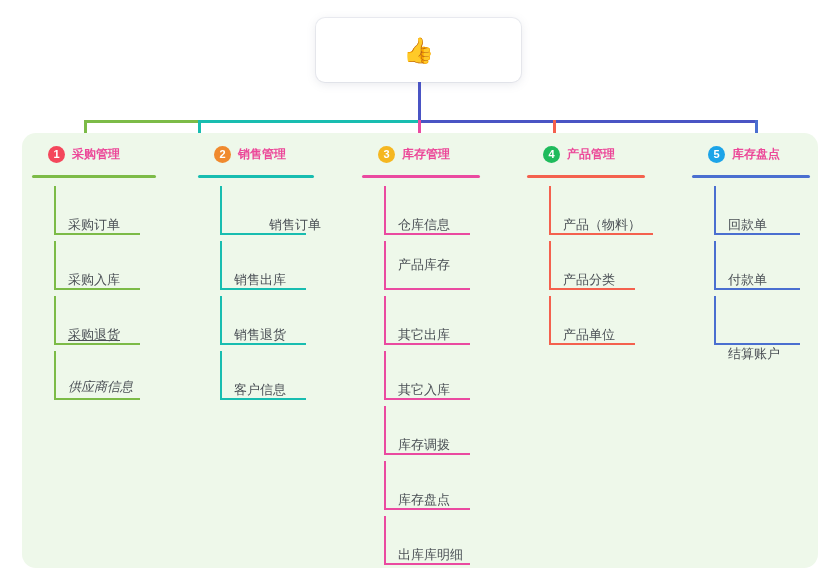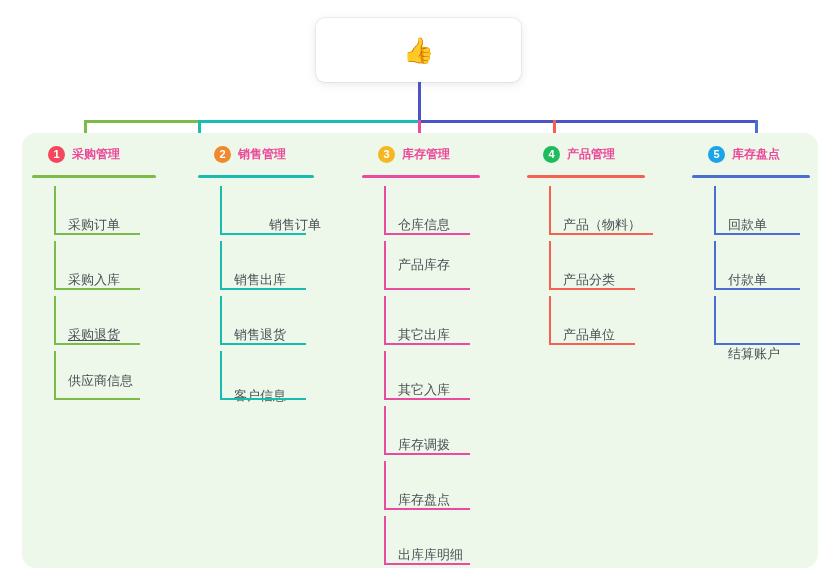--- a/index.html
+++ b/index.html
@@ -115,42 +115,42 @@
           <div class="leaf-spine" style="top: 0px; height: 49px; background: rgb(124, 187, 71);"></div>
           <div class="leaf-label" style="top: 30px;">采购订单</div>
           <div class="leaf-rule" style="top: 47px; width: 86px; background: rgb(124, 187, 71);"></div>
           <div class="leaf-spine" style="top: 55px; height: 49px; background: rgb(124, 187, 71);"></div>
           <div class="leaf-label" style="top: 85px;">采购入库</div>
           <div class="leaf-rule" style="top: 102px; width: 86px; background: rgb(124, 187, 71);"></div>
           <div class="leaf-spine" style="top: 110px; height: 49px; background: rgb(124, 187, 71);"></div>
           <div class="leaf-label" style="top: 140px; text-decoration: underline;">采购退货</div>
           <div class="leaf-rule" style="top: 157px; width: 86px; background: rgb(124, 187, 71);"></div>
           <div class="leaf-spine" style="top: 165px; height: 49px; background: rgb(124, 187, 71);"></div>
-          <div class="leaf-label" style="top: 186px;">供应商信息</div>
+          <div class="leaf-label" style="top: 192px; font-style: italic;">供应商信息</div>
           <div class="leaf-rule" style="top: 212px; width: 86px; background: rgb(124, 187, 71);"></div>
         </div>
       </div>
       <div class="col" style="left: 198px;">
         <div class="col-head">
           <span class="badge" style="background: rgb(240, 138, 46);">2</span>
           <span class="col-title">销售管理</span>
         </div>
         <div class="head-rule" style="top: 33px; width: 116px; background: rgb(24, 189, 176);"></div>
         <div class="leaves" style="top: 44px;">
           <div class="leaf-spine" style="top: 0px; height: 49px; background: rgb(24, 189, 176);"></div>
           <div class="leaf-label" style="top: 30px; margin-left: 35px;">销售订单</div>
           <div class="leaf-rule" style="top: 47px; width: 86px; background: rgb(24, 189, 176);"></div>
           <div class="leaf-spine" style="top: 55px; height: 49px; background: rgb(24, 189, 176);"></div>
           <div class="leaf-label" style="top: 85px;">销售出库</div>
           <div class="leaf-rule" style="top: 102px; width: 86px; background: rgb(24, 189, 176);"></div>
           <div class="leaf-spine" style="top: 110px; height: 49px; background: rgb(24, 189, 176);"></div>
           <div class="leaf-label" style="top: 140px; text-align: center;">销售退货</div>
           <div class="leaf-rule" style="top: 157px; width: 86px; background: rgb(24, 189, 176);"></div>
           <div class="leaf-spine" style="top: 165px; height: 49px; background: rgb(24, 189, 176);"></div>
-          <div class="leaf-label" style="top: 201px;">客户信息</div>
+          <div class="leaf-label" style="top: 195px;">客户信息</div>
           <div class="leaf-rule" style="top: 212px; width: 86px; background: rgb(24, 189, 176);"></div>
         </div>
       </div>
       <div class="col" style="left: 362px;">
         <div class="col-head">
           <span class="badge" style="background: rgb(245, 183, 32);">3</span>
           <span class="col-title">库存管理</span>
         </div>
         <div class="head-rule" style="top: 33px; width: 118px; background: rgb(234, 74, 160);"></div>
         <div class="leaves" style="top: 44px;">

